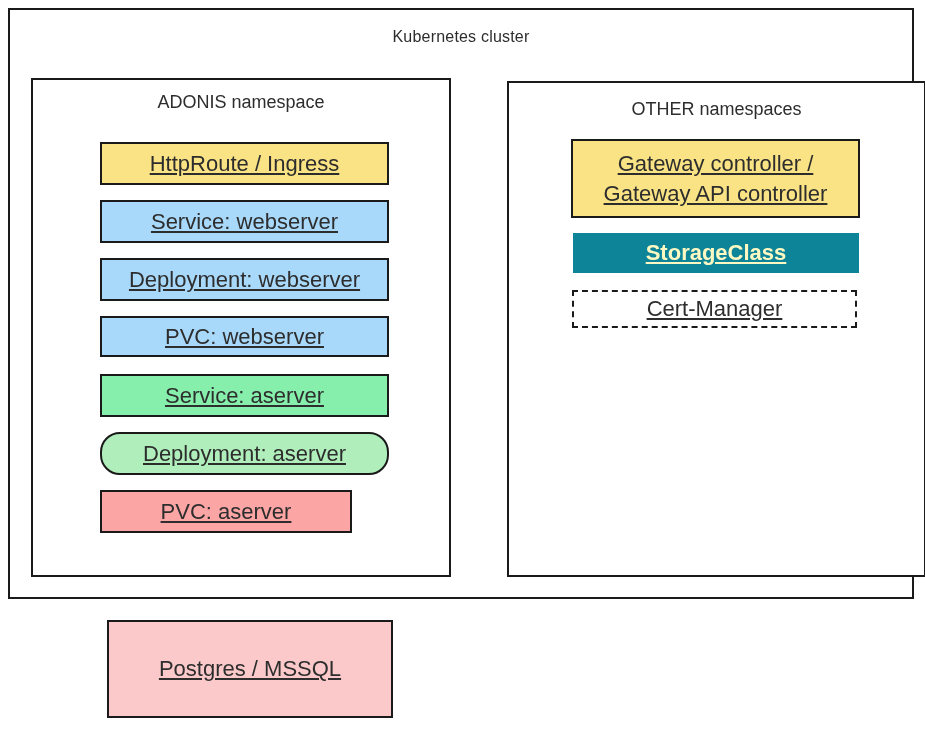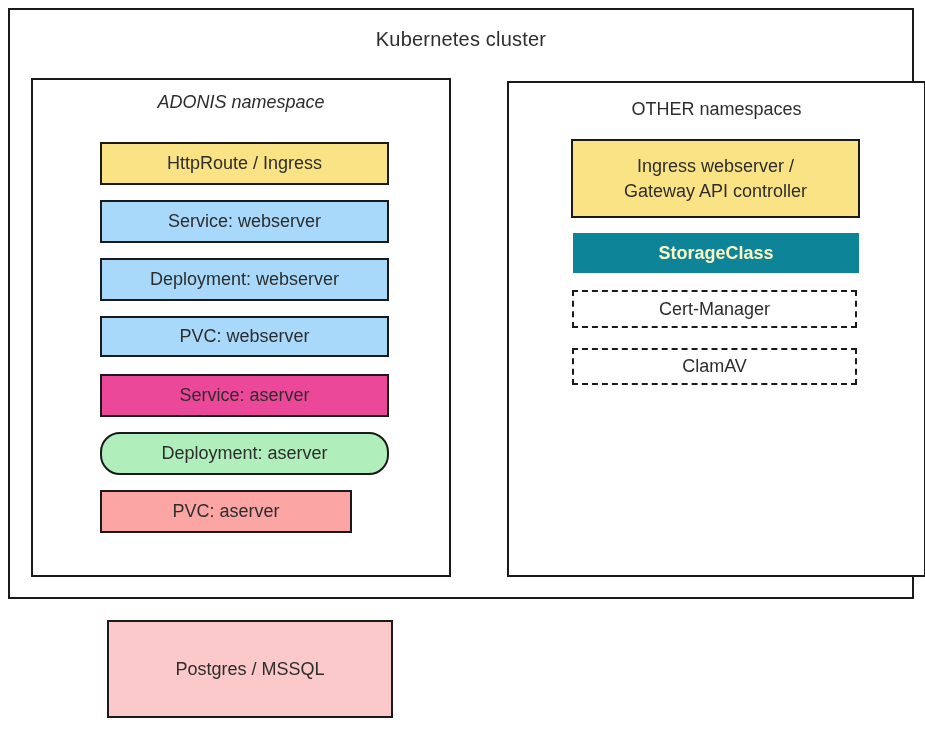--- a/index.html
+++ b/index.html
@@ -23,90 +23,90 @@
     background: #ffffff;
   }
   .group-box {
     border-width: 2px;
   }
   .title {
     position: absolute;
     left: 0;
     width: 100%;
     text-align: center;
-    font-size: 20px;
+    font-size: 16px;
     letter-spacing: 0.2px;
   }
   .group-label {
     position: absolute;
     left: 0;
     width: 100%;
     text-align: center;
     font-size: 18px;
   }
   .node {
     position: absolute;
     box-sizing: border-box;
     border: 2px solid #1a1a1a;
     display: flex;
     flex-direction: column;
     align-items: center;
     justify-content: center;
     text-align: left;
-    font-size: 18px;
+    font-size: 22px;
     line-height: 1.35;
+    text-decoration: underline;
   }
   .node.dashed {
     border-style: dashed;
     background: #ffffff;
   }
   .node.teal-node {
     color: #fef9c3;
     font-weight: bold;
   }
 </style>
 </head>
 <body>
 
 <div class="canvas">
 
   <div class="box" style="left:8px; top:8px; width:906px; height:591px;">
     <div class="title" style="top:18px;">Kubernetes cluster</div>
 
     <div class="box group-box" style="left:21px; top:68px; width:420px; height:499px;">
-      <div class="group-label" style="top:12px;font-style:italic;">ADONIS namespace</div>
+      <div class="group-label" style="top:12px;">ADONIS namespace</div>
 
       <div class="node" style="left: 67px; top: 62px; width: 289px; height: 43px; background-color: rgb(250, 227, 133);">HttpRoute / Ingress</div>
 
       <div class="node" style="left: 67px; top: 120px; width: 289px; height: 43px; background-color: rgb(168, 216, 250);">Service: webserver</div>
 
       <div class="node" style="left: 67px; top: 178px; width: 289px; height: 43px; background-color: rgb(168, 216, 250);">Deployment: webserver</div>
 
       <div class="node" style="left: 67px; top: 236px; width: 289px; height: 41px; background-color: rgb(168, 216, 250);">PVC: webserver</div>
 
-      <div class="node" style="left: 67px; top: 294px; width: 289px; height: 43px; background-color: #ec4899;">Service: aserver</div>
+      <div class="node" style="left: 67px; top: 294px; width: 289px; height: 43px; background-color: #86efac;">Service: aserver</div>
 
       <div class="node" style="left: 67px; top: 352px; width: 289px; height: 43px; background-color: rgb(176, 239, 187); border-radius: 20px;">Deployment: aserver</div>
 
       <div class="node" style="left: 67px; top: 410px; width: 252px; height: 43px; background-color: #fca5a5;">PVC: aserver</div>
     </div>
 
     <div class="box group-box" style="left:464px; top:71px; width:419px; height:496px;margin-left:33px;">
       <div class="group-label" style="top:16px;">OTHER namespaces</div>
 
       <div class="node" style="left: 62px; top: 56px; width: 289px; height: 79px; background-color: rgb(250, 227, 133);">
-        <span>Ingress webserver /</span>
+        <span>Gateway controller /</span>
         <span>Gateway API controller</span>
       </div>
 
       <div class="node teal-node" style="left: 64px; top: 150px; width: 286px; height: 40px; border: none; background-color: rgb(14, 132, 152);">StorageClass</div>
 
       <div class="node dashed" style="left:63px; top:207px; width:285px; height:38px;">Cert-Manager</div>
 
-      <div class="node dashed" style="left:63px; top:265px; width:285px; height:37px;">ClamAV</div>
     </div>
   </div>
 
   <div class="node" style="left: 107px; top: 620px; width: 286px; height: 98px; background-color: rgb(251, 201, 201);">
     <span>Postgres / MSSQL</span>
   </div>
 
 </div>
 
 </body></html>

